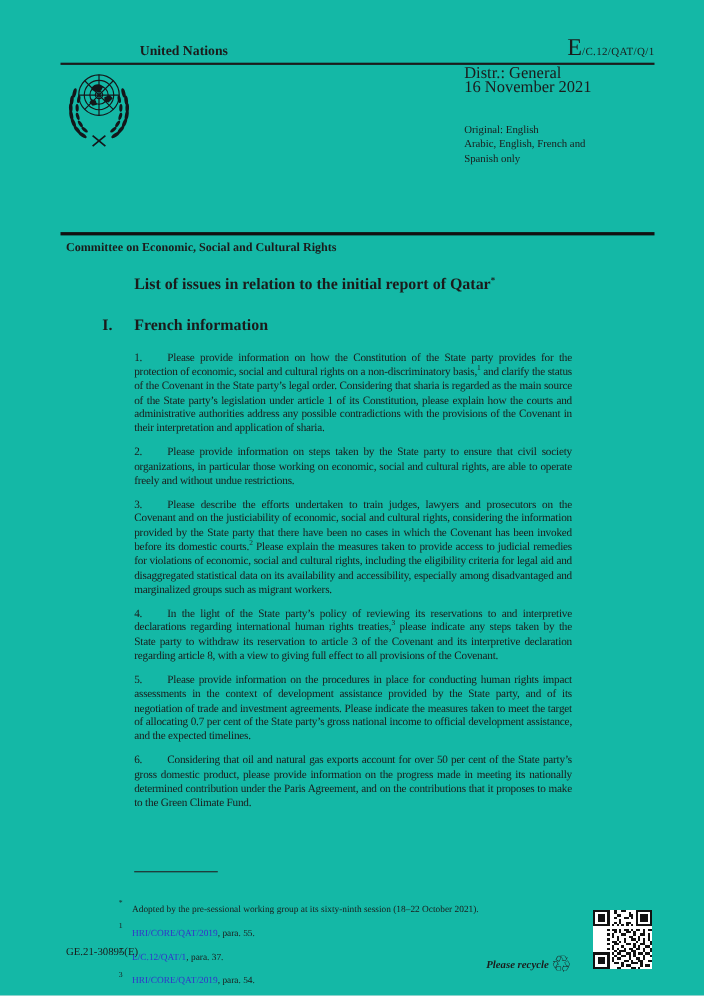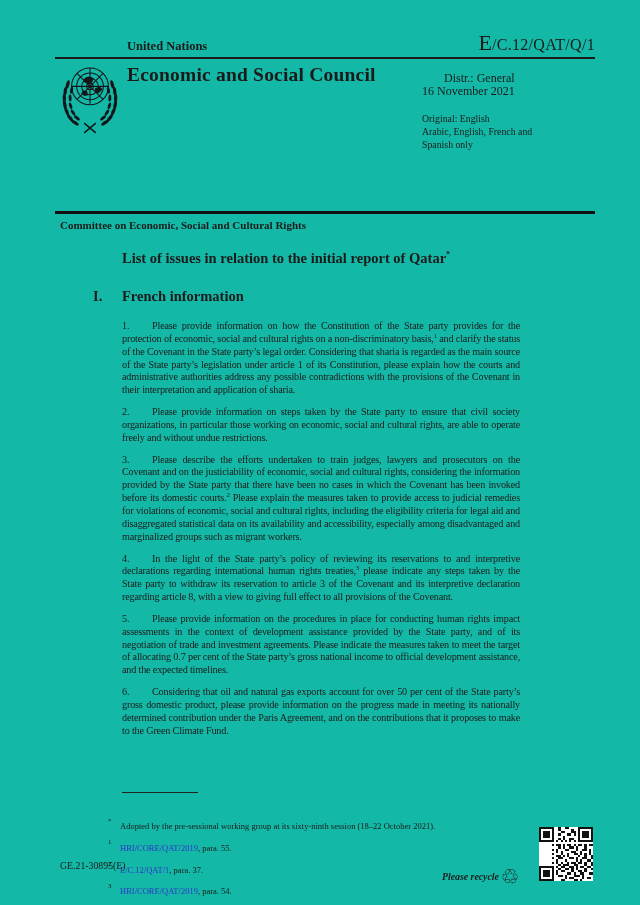--- a/index.html
+++ b/index.html
@@ -5,26 +5,26 @@
   html,body{margin:0;padding:0;background:#e9e9e9;}
   .page{
     position:relative;width:640px;height:905px;margin:0 auto;
     background:#14b8a6;color:#1b1b1b;
     font-family:"Liberation Serif", serif;overflow:hidden;
   }
   
   .un-label{position:absolute;left:127px;top:39px;font-size:12.5px;font-weight:bold;}
   .doc-symbol{position:absolute;right:45px;top:30px;white-space:nowrap;}
   .sym-big{font-size:22px;}
-  .sym-rest{font-size:16px;letter-spacing:.3px;}
+  .sym-rest{font-size:10px;letter-spacing:.3px;}
   .rule-thin{position:absolute;left:55px;top:57px;width:540px;height:1.5px;background:#1b1b1b;}
   .emblem{position:absolute;left:59px;top:61px;width:62px;height:76px;}
   .emblem svg{width:100%;height:100%;}
   .org-title{position:absolute;left:127px;top:64px;margin:0;font-size:19.5px;font-weight:bold;letter-spacing:.2px;}
-  .distr-block{position:absolute;left:422px;top:72px;font-size:12px;line-height:13px;text-align:right;}
+  .distr-block{position:absolute;left:422px;top:61px;font-size:15px;line-height:13px;}
   .orig-block{position:absolute;left:422px;top:112px;font-size:9.8px;line-height:13px;width:140px;}
   .rule-thick{position:absolute;left:55px;top:211px;width:540px;height:3px;background:#111;}
   
   .committee{position:absolute;left:60px;top:219px;font-size:11px;font-weight:bold;}
   .doc-title{position:absolute;left:122px;top:250px;margin:0;font-size:14.5px;font-weight:bold;}
   .doc-title sup{font-size:8px;}
   .section-head{position:absolute;left:93px;top:288px;margin:0;font-size:14.5px;font-weight:bold;}
   .sec-num{display:inline-block;width:29px;}
   .paras{position:absolute;left:122px;top:320px;width:398px;}
   .para{margin:0 0 9px 0;font-size:10.2px;line-height:12.85px;text-align:justify;letter-spacing:-.18px;}
@@ -91,21 +91,20 @@
         <ellipse cx="13" cy="30" rx="3.6" ry="1.5" transform="rotate(-80 13 30)"></ellipse>
         <ellipse cx="11.5" cy="38" rx="3.6" ry="1.5" transform="rotate(-92 11.5 38)"></ellipse>
         <ellipse cx="12" cy="46" rx="3.6" ry="1.5" transform="rotate(-106 12 46)"></ellipse>
         <ellipse cx="14.5" cy="53" rx="3.6" ry="1.5" transform="rotate(-122 14.5 53)"></ellipse>
         <ellipse cx="18.5" cy="58.5" rx="3.6" ry="1.5" transform="rotate(-140 18.5 58.5)"></ellipse>
       </g>
       <path d="M26 74l12-10M38 74L26 64" stroke="#14161a" stroke-width="1.6" fill="none"></path>
     </svg>
   </div>
 
-  <h1 class="org-title">Economic and Social Council</h1>
 
   <div class="distr-block">
     <div>Distr.: General</div>
     <div>16 November 2021</div>
   </div>
   <div class="orig-block">
     <div>Original: English</div>
     <div>Arabic, English, French and</div>
     <div>Spanish only</div>
   </div>

